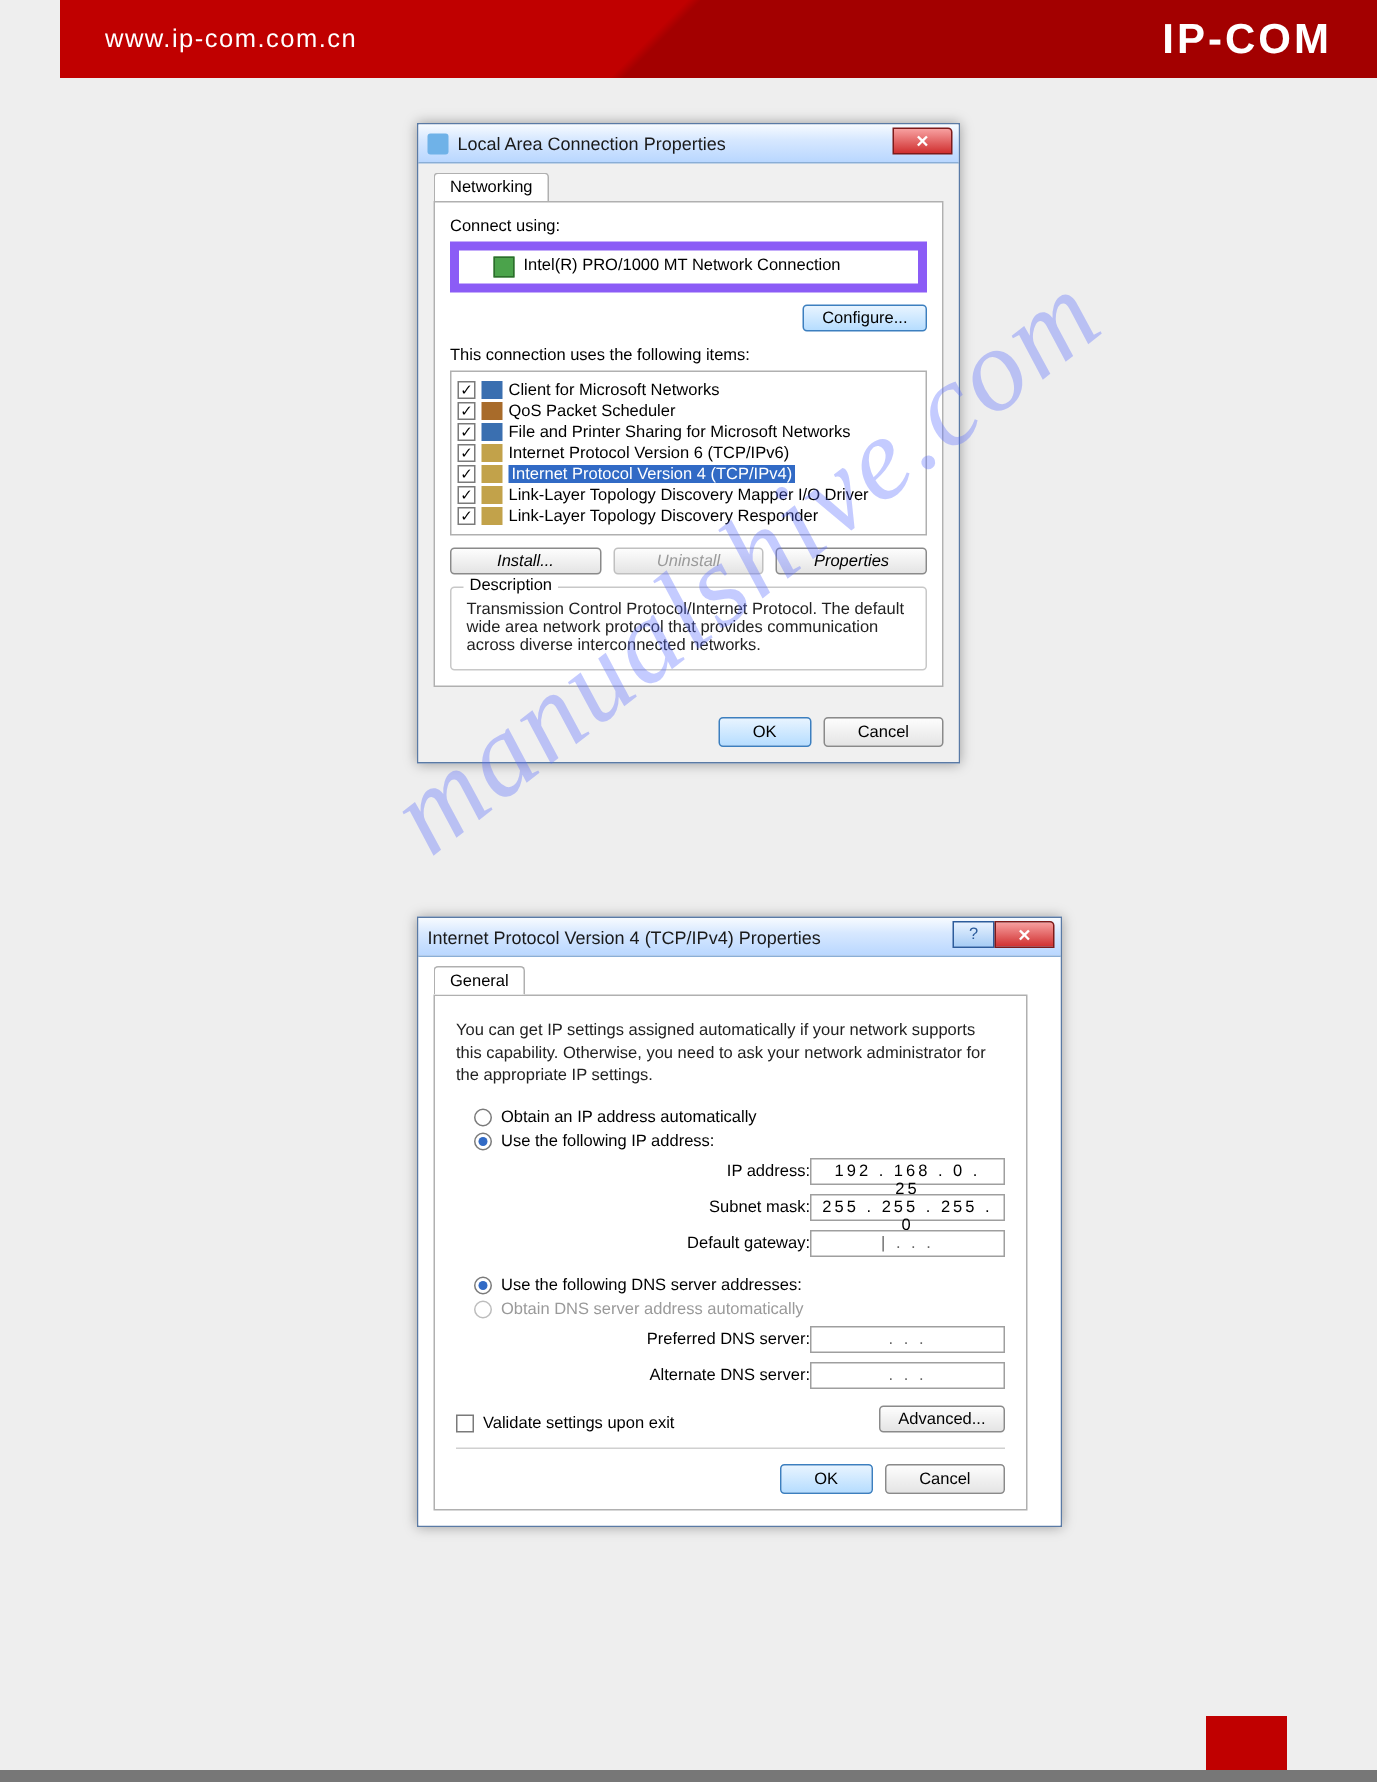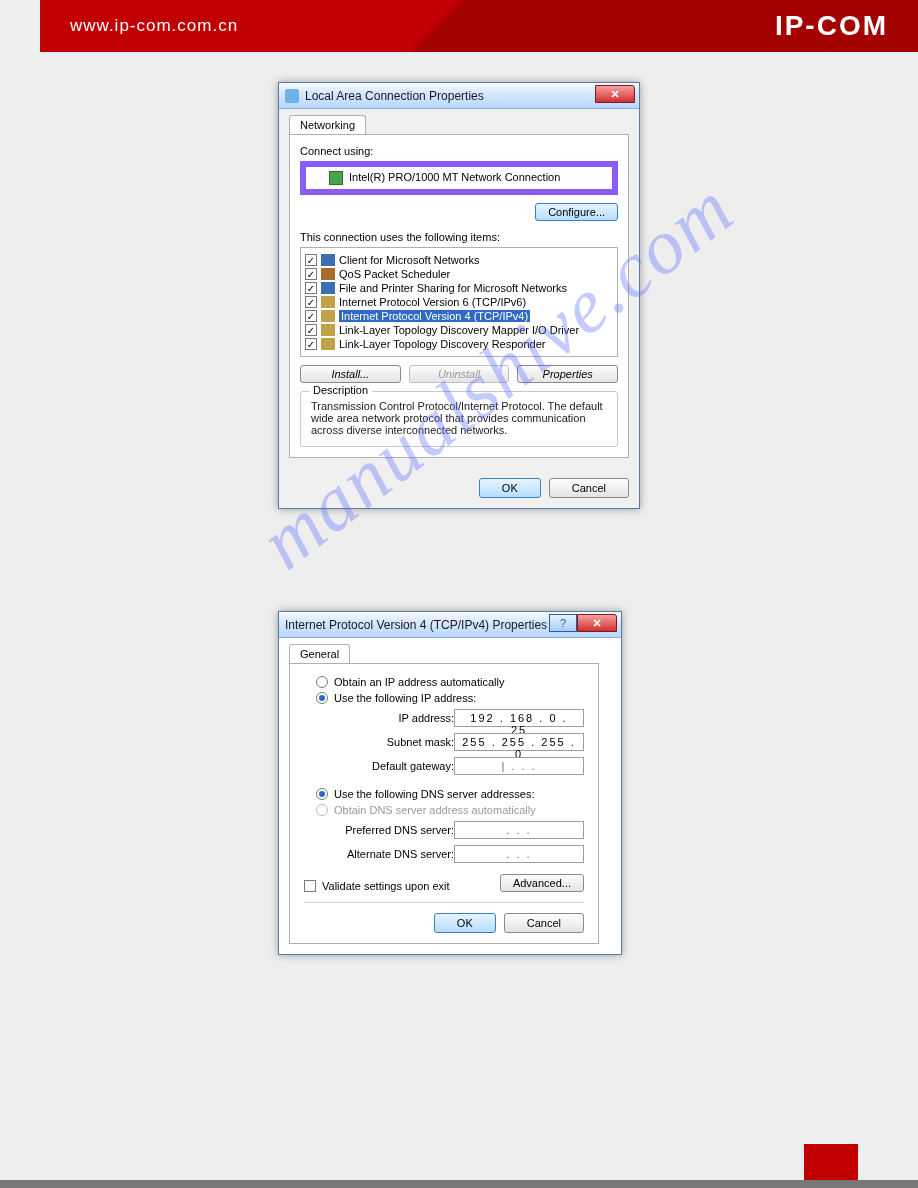--- a/index.html
+++ b/index.html
@@ -10,21 +10,21 @@
   .top-band .url { color: #fff; font-size: 17px; letter-spacing: 1px; }
   .top-band .brand { color: #fff; font-weight: 900; font-size: 28px; letter-spacing: 2px; font-family: Liberation Sans, sans-serif; }
 
   .bottom-band { position: absolute; bottom: 0; left: 0; right: 0; height: 8px; background: #777; }
   .bottom-square { position: absolute; bottom: 8px; right: 60px; width: 54px; height: 36px; background: #c00000; }
 
   .watermark { position: absolute; left: 210px; top: 330px; font-size: 78px; color: #5a6cff; opacity: 0.35; transform: rotate(-38deg); pointer-events: none; font-style: italic; font-family: Georgia, serif; z-index: 100; letter-spacing: 2px; }
 
   .dialog { position: absolute; background: #ffffff; border: 1px solid #5a7aa5; box-shadow: 0 0 8px rgba(0,0,0,0.35); }
   .dlg1 { left: 278px; top: 82px; width: 362px; }
-  .dlg2 { left: 278px; top: 611px; width: 344px; }
+  .dlg2 { left: 278px; top: 611px; width: 430px; }
 
   .titlebar { height: 26px; background: linear-gradient(#f7fbff,#d7e8ff 40%,#b9d7ff); display:flex; align-items:center; padding:0 6px; border-bottom:1px solid #8aaed6; position:relative; }
   .titlebar .ticon { width:14px; height:14px; background:#6fb2e8; margin-right:6px; border-radius:2px; }
   .titlebar .ttxt { font-size:12px; color:#1a1a1a; }
   .titlebar .ctl { position:absolute; right:4px; top:2px; display:flex; gap:0; }
   .ctl-btn { width:28px; height:18px; border:1px solid #2d5c9c; background:linear-gradient(#e8f2ff,#a6ccf5); font-size:11px; display:flex; align-items:center; justify-content:center; cursor:pointer; color:#2d5c9c; }
   .ctl-close { width:40px; background:linear-gradient(#f7a0a0,#d03030); color:#fff; font-weight:bold; border-color:#7d1a1a; border-radius:0 3px 0 0; }
 
   .body1 { padding:6px 10px 10px 10px; background:#f0f0f0; }
   .tabwrap { display:flex; }
@@ -166,20 +166,21 @@
     <div class="ctl">
       <div class="ctl-btn">?</div>
       <div class="ctl-btn ctl-close">✕</div>
     </div>
   </div>
   <div class="body2">
     <div class="tabwrap">
         <div class="tab">General</div>
       </div>
     <div class="panel" style="padding:10px 14px;">
+      <div class="instr">You can get IP settings assigned automatically if your network supports this capability. Otherwise, you need to ask your network administrator for the appropriate IP settings.</div>
 
       <div class="radio-row">
         <span class="radio"></span>
         <span>Obtain an IP address automatically</span>
       </div>
       <div class="radio-row">
         <span class="radio on"></span>
         <span>Use the following IP address:</span>
       </div>
       <div class="field-row">

